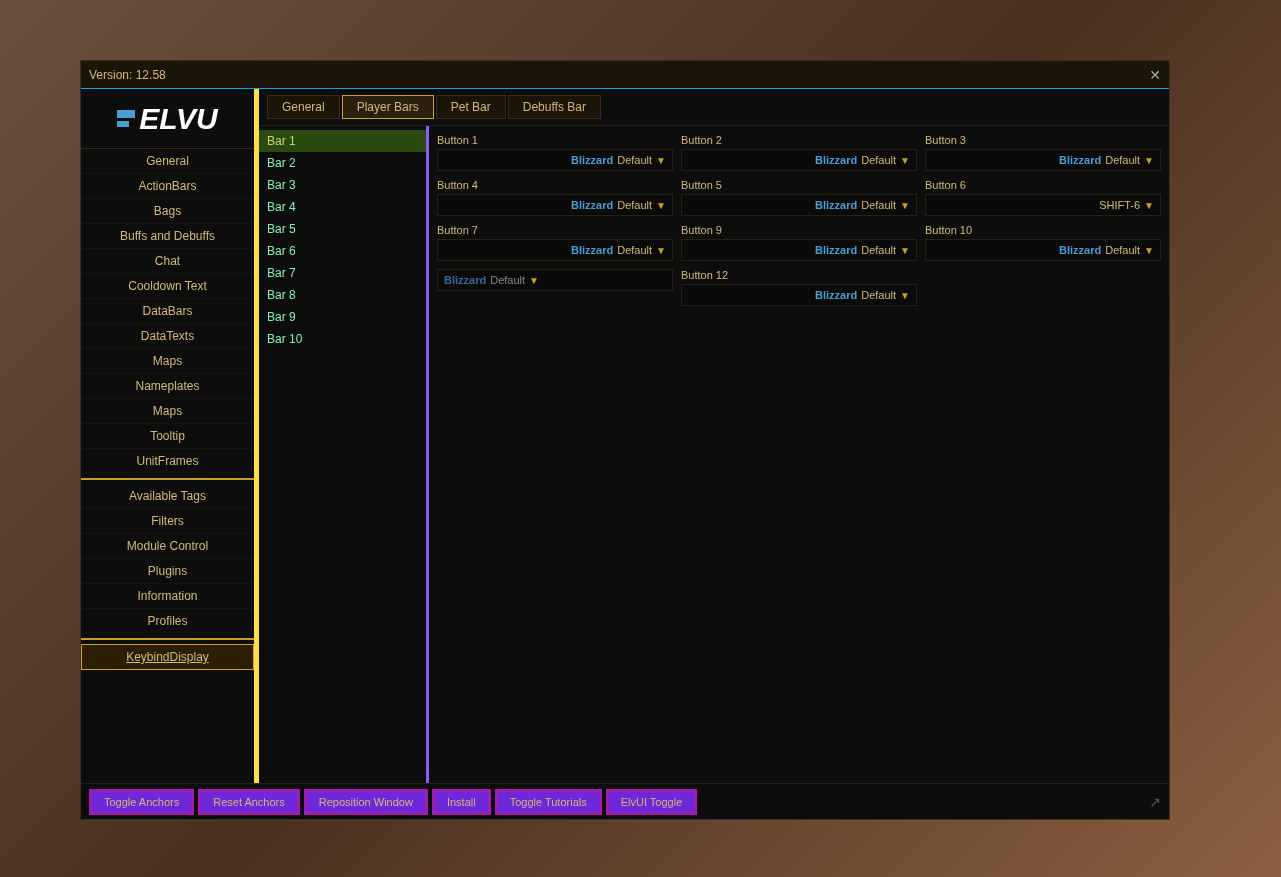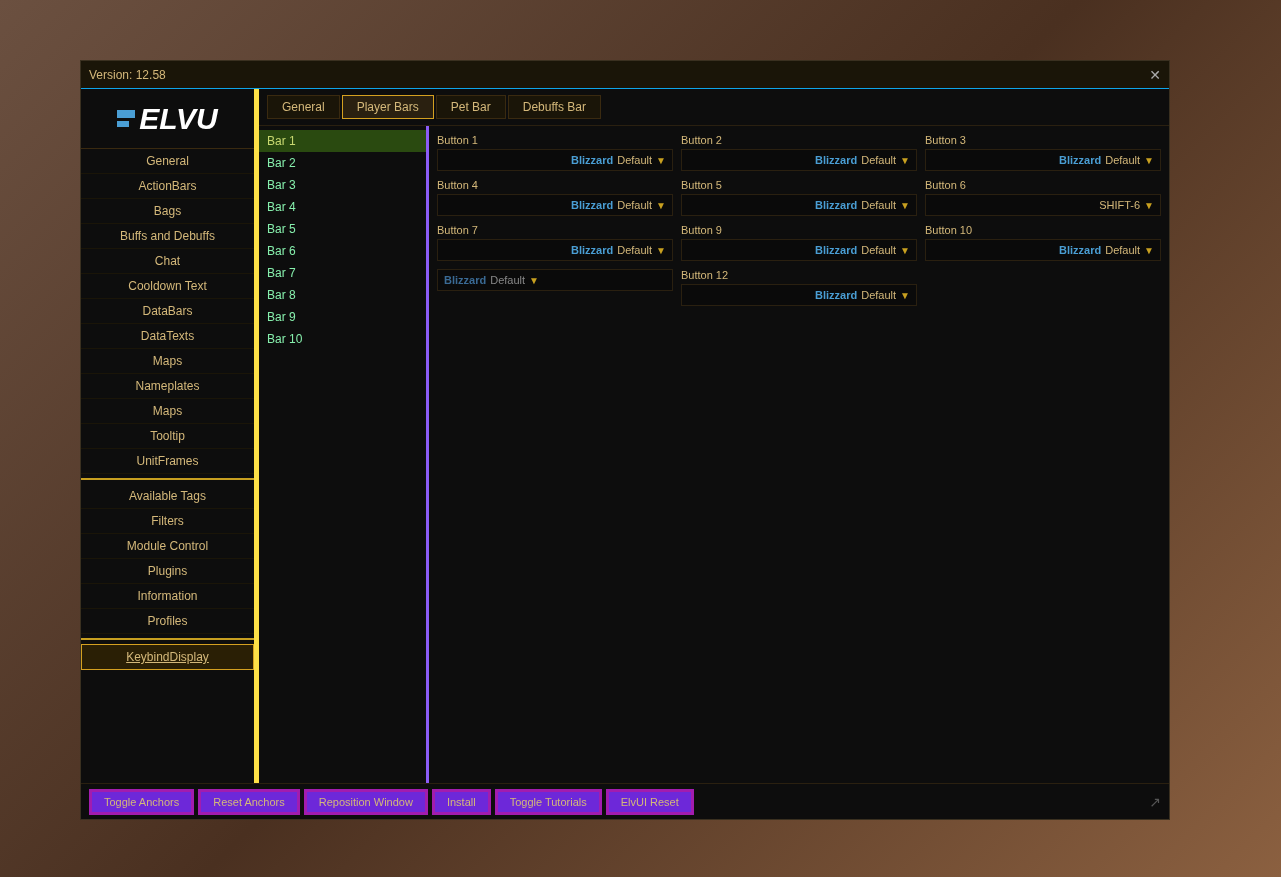--- a/index.html
+++ b/index.html
@@ -436,17 +436,17 @@
       </div>
     </div>
   </div>
 
   <div class="bottom-bar">
     <button class="bottom-btn">Toggle Anchors</button>
     <button class="bottom-btn">Reset Anchors</button>
     <button class="bottom-btn">Reposition Window</button>
     <button class="bottom-btn">Install</button>
     <button class="bottom-btn">Toggle Tutorials</button>
-    <button class="bottom-btn">ElvUI Reset</button>
+    <button class="bottom-btn">ElvUI Toggle</button>
     <span style="flex:1;"></span>
     <span style="color:#555; font-size:14px;">↗</span>
   </div>
 </div>
 
 </body></html>

